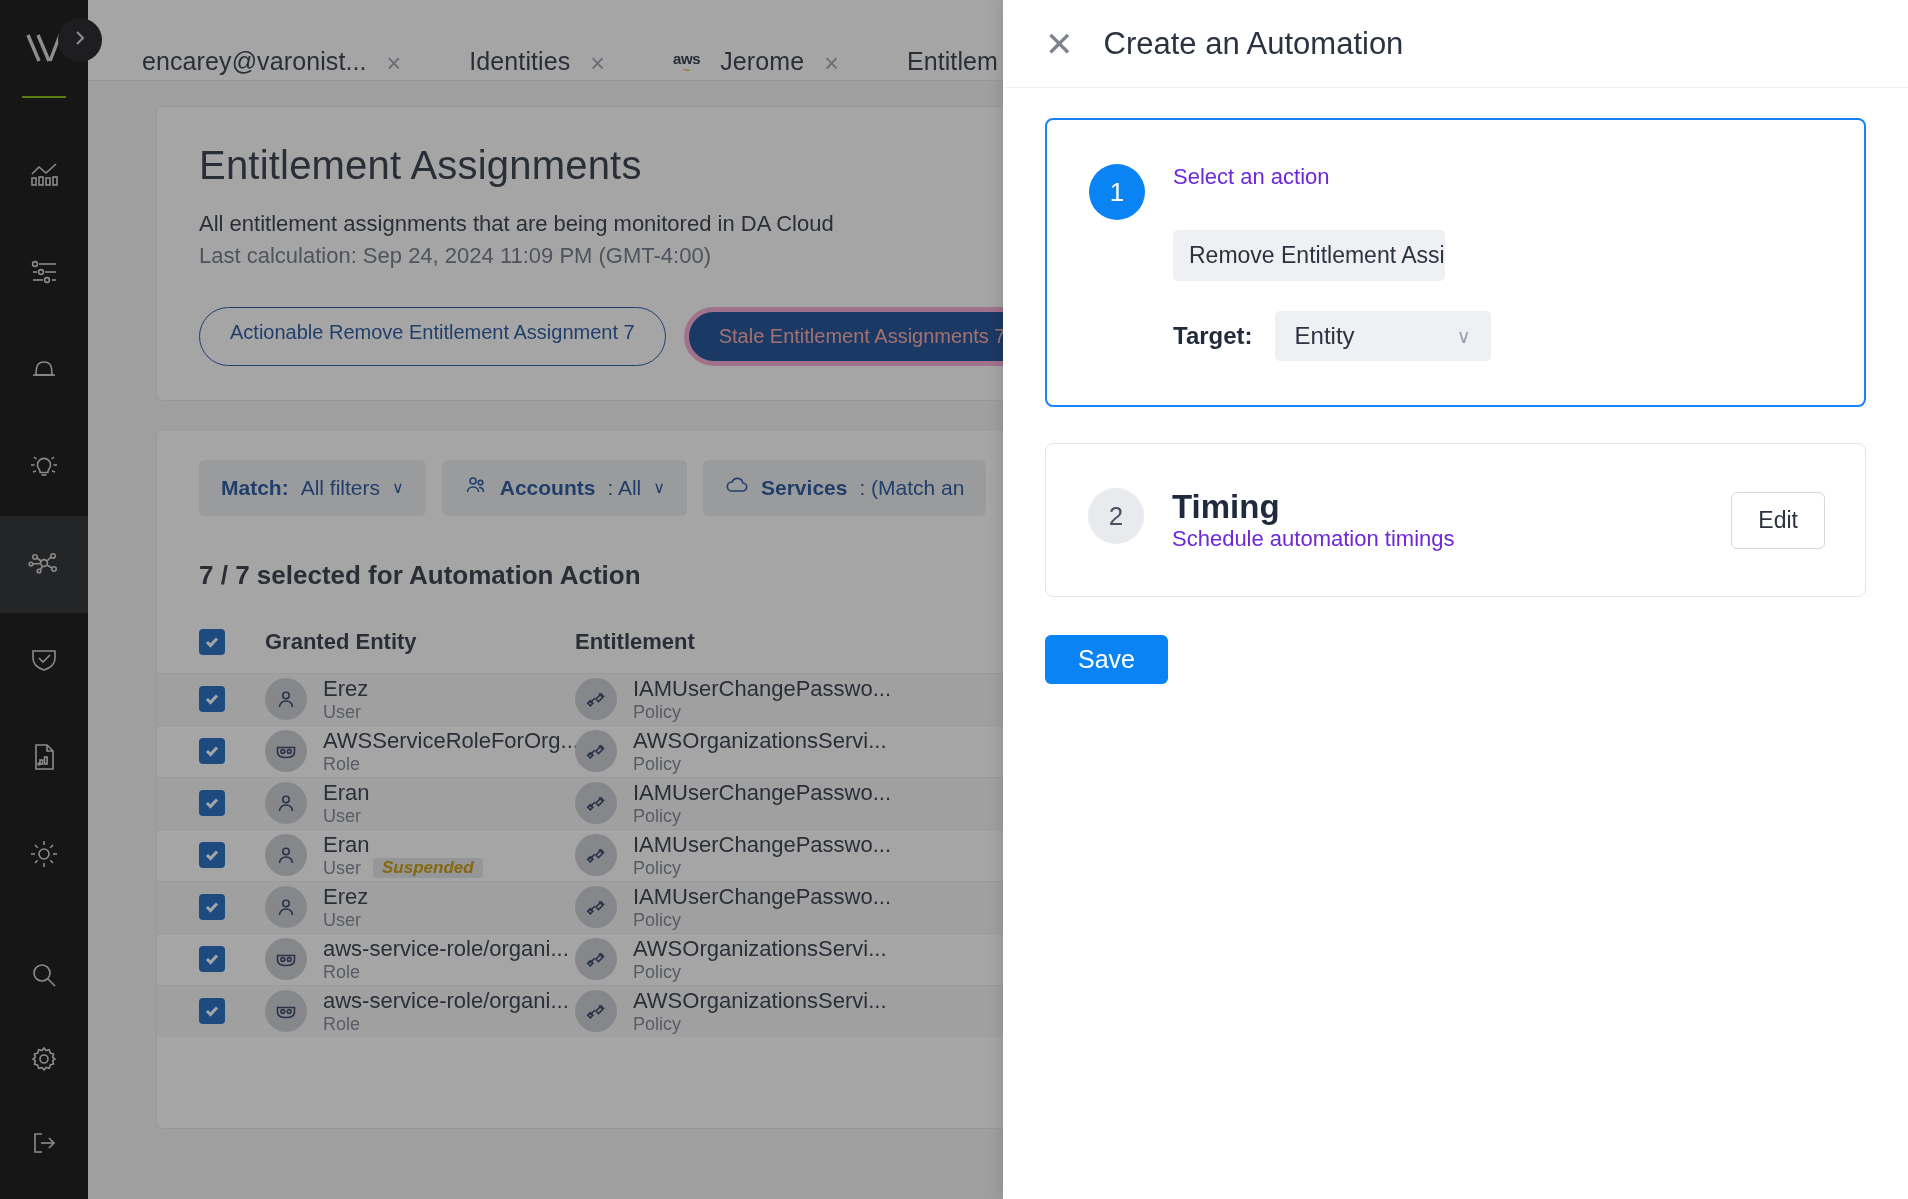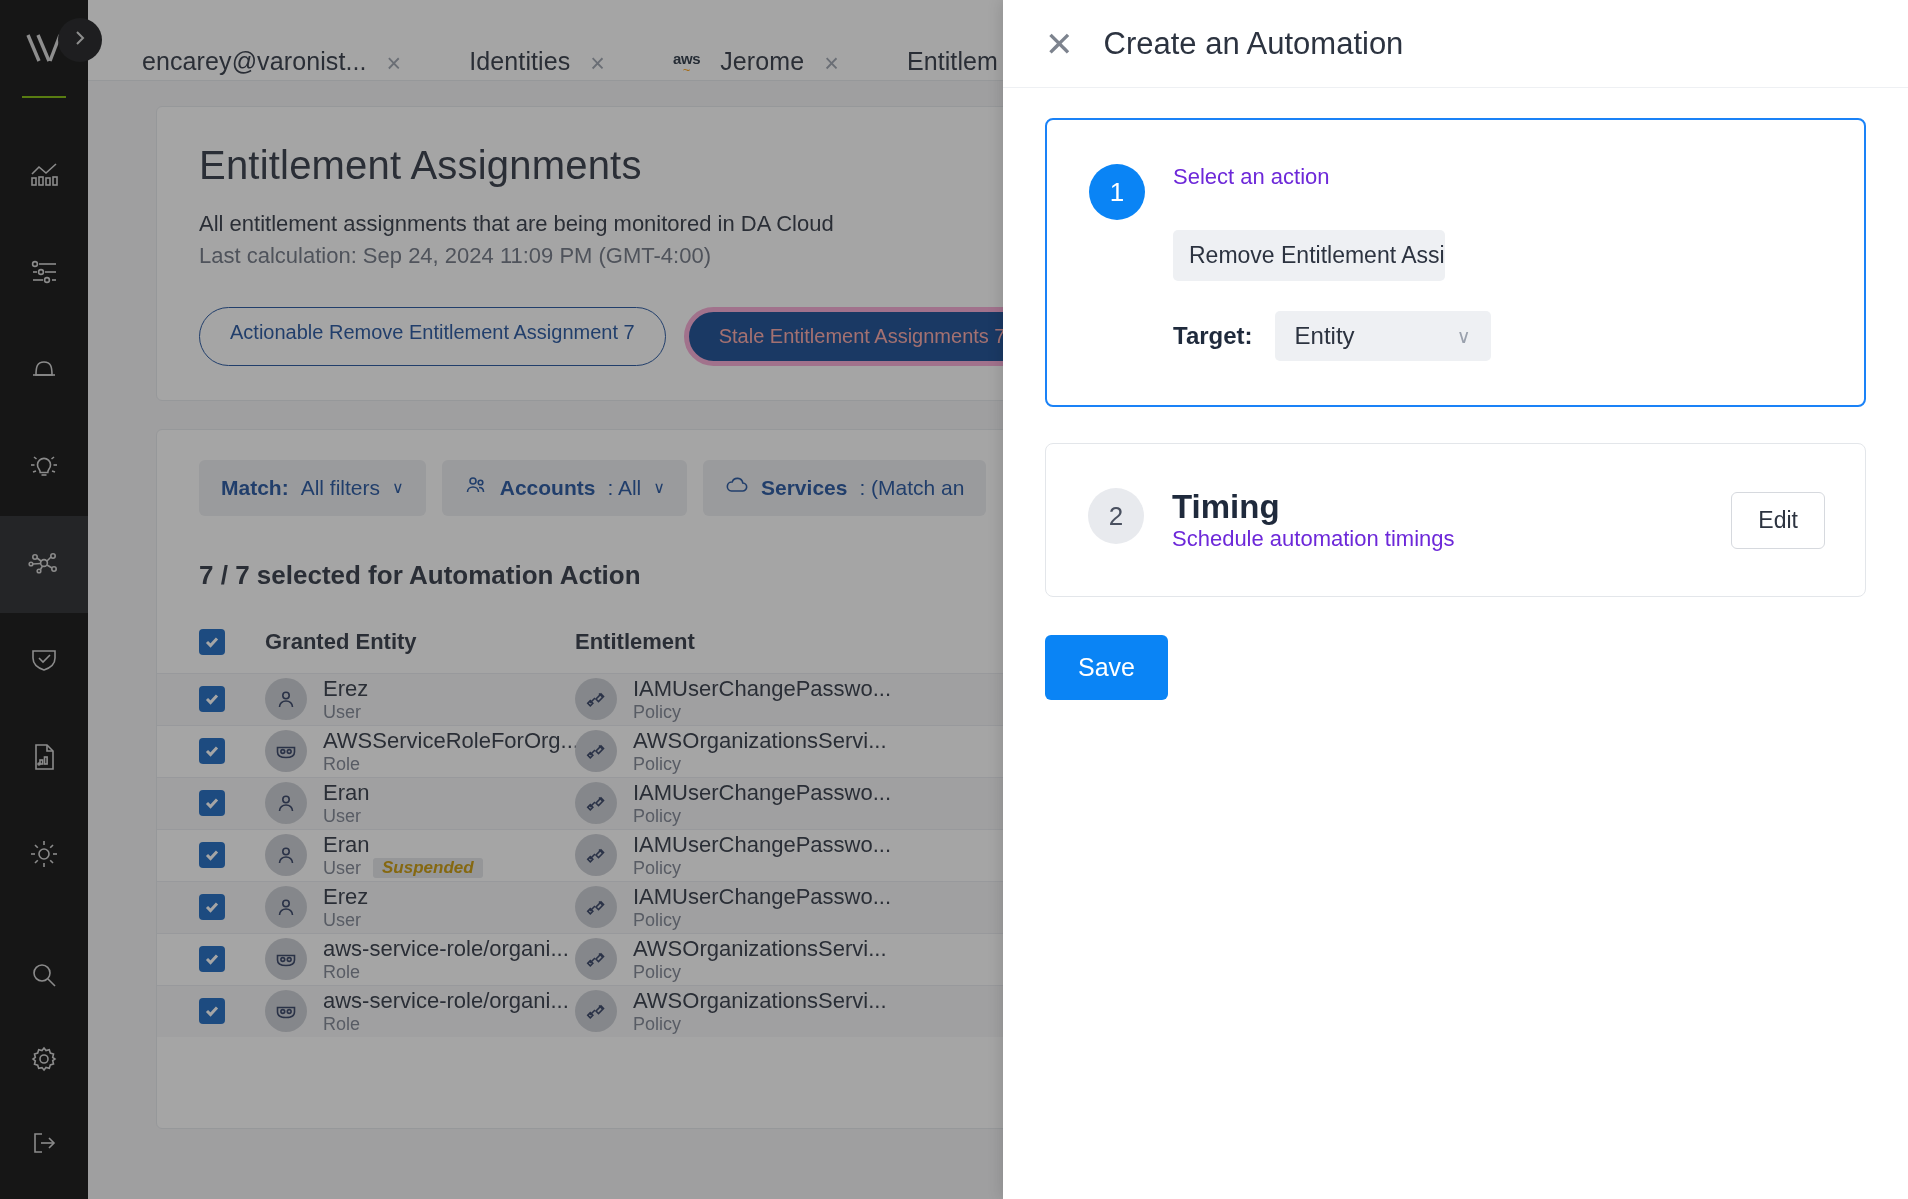--- a/index.html
+++ b/index.html
@@ -159,21 +159,21 @@
   .select .chev { color: #9aa1ad; font-size: 19px; }
 
   .step-grow { flex: 1; }
   .btn-edit {
     border: 1px solid #d6d9de; background: #fff; border-radius: 6px;
     padding: 14px 26px; font-size: 23px; color: #2c3340; cursor: pointer;
     align-self: center;
   }
   .btn-save {
     background: #0a84f5; color: #fff; border: none; border-radius: 6px;
-    padding: 18px 33px; font-size: 25px; cursor: pointer; margin-top: 38px;
+    padding: 10px 33px; font-size: 25px; cursor: pointer; margin-top: 38px;
     font-family: "Liberation Sans", sans-serif;
   }
   .step-gap { height: 36px; }
 </style>
 </head>
 <body>
 
 <div id="root">
 
   <div class="app-bg">

